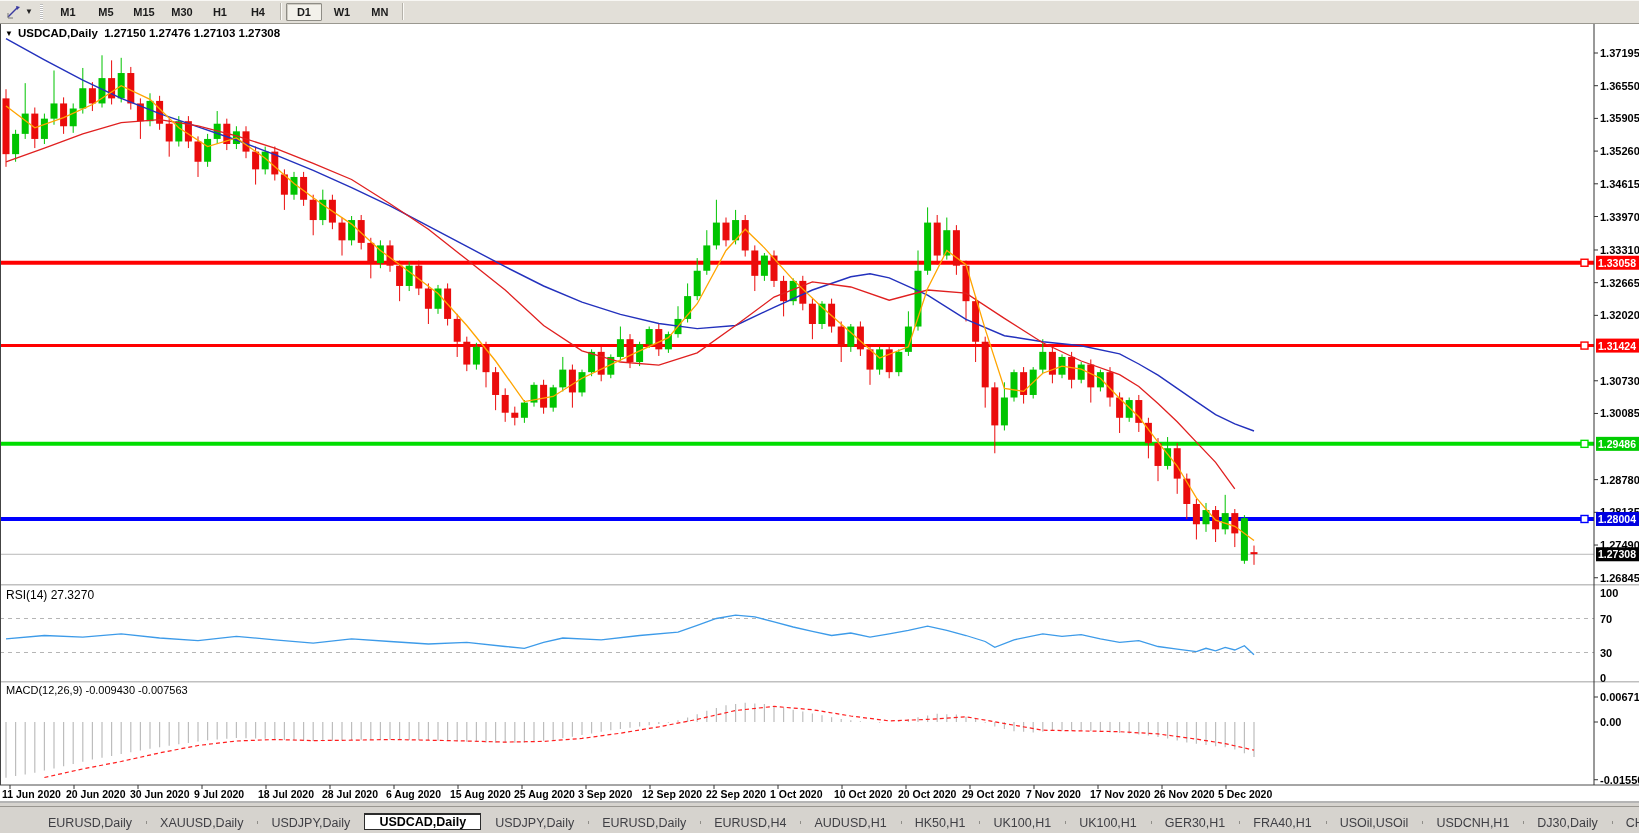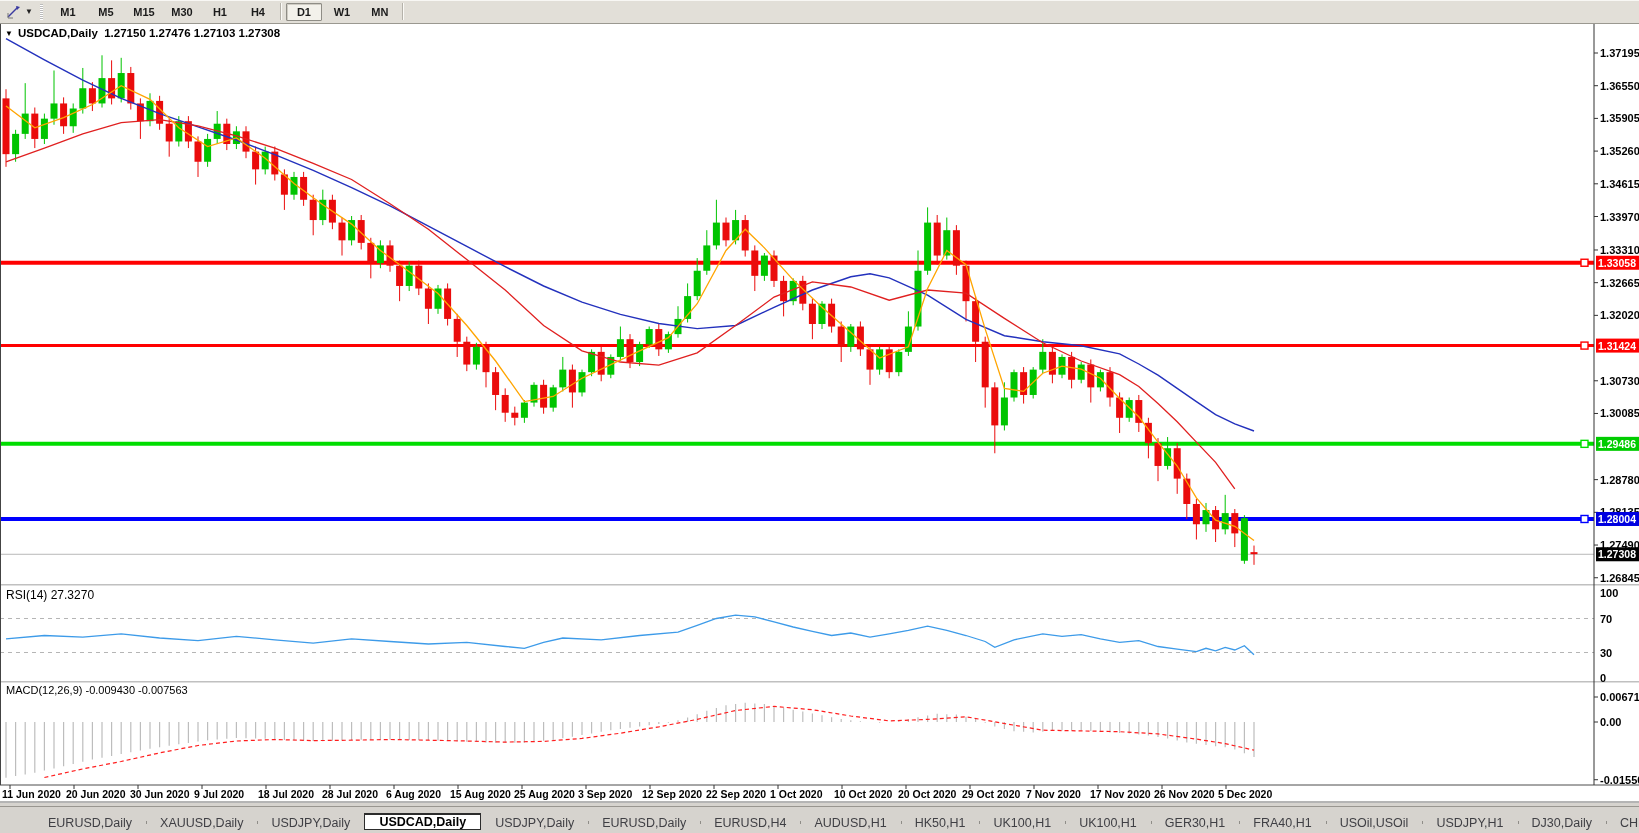--- a/index.html
+++ b/index.html
@@ -605,18 +605,18 @@
       <span class="tab">USDJPY,Daily</span>
       <span class="tab">EURUSD,Daily</span>
       <span class="tab">EURUSD,H4</span>
       <span class="tab">AUDUSD,H1</span>
       <span class="tab">HK50,H1</span>
       <span class="tab">UK100,H1</span>
       <span class="tab">UK100,H1</span>
       <span class="tab">GER30,H1</span>
       <span class="tab">FRA40,H1</span>
       <span class="tab">USOil,USOil</span>
-      <span class="tab">USDJPY,H1</span>
+      <span class="tab">USDCNH,H1</span>
       <span class="tab">DJ30,Daily</span>
       <span class="tab">CHINA300,H1</span>
     </span>
 
 </div>
 
 </body></html>

